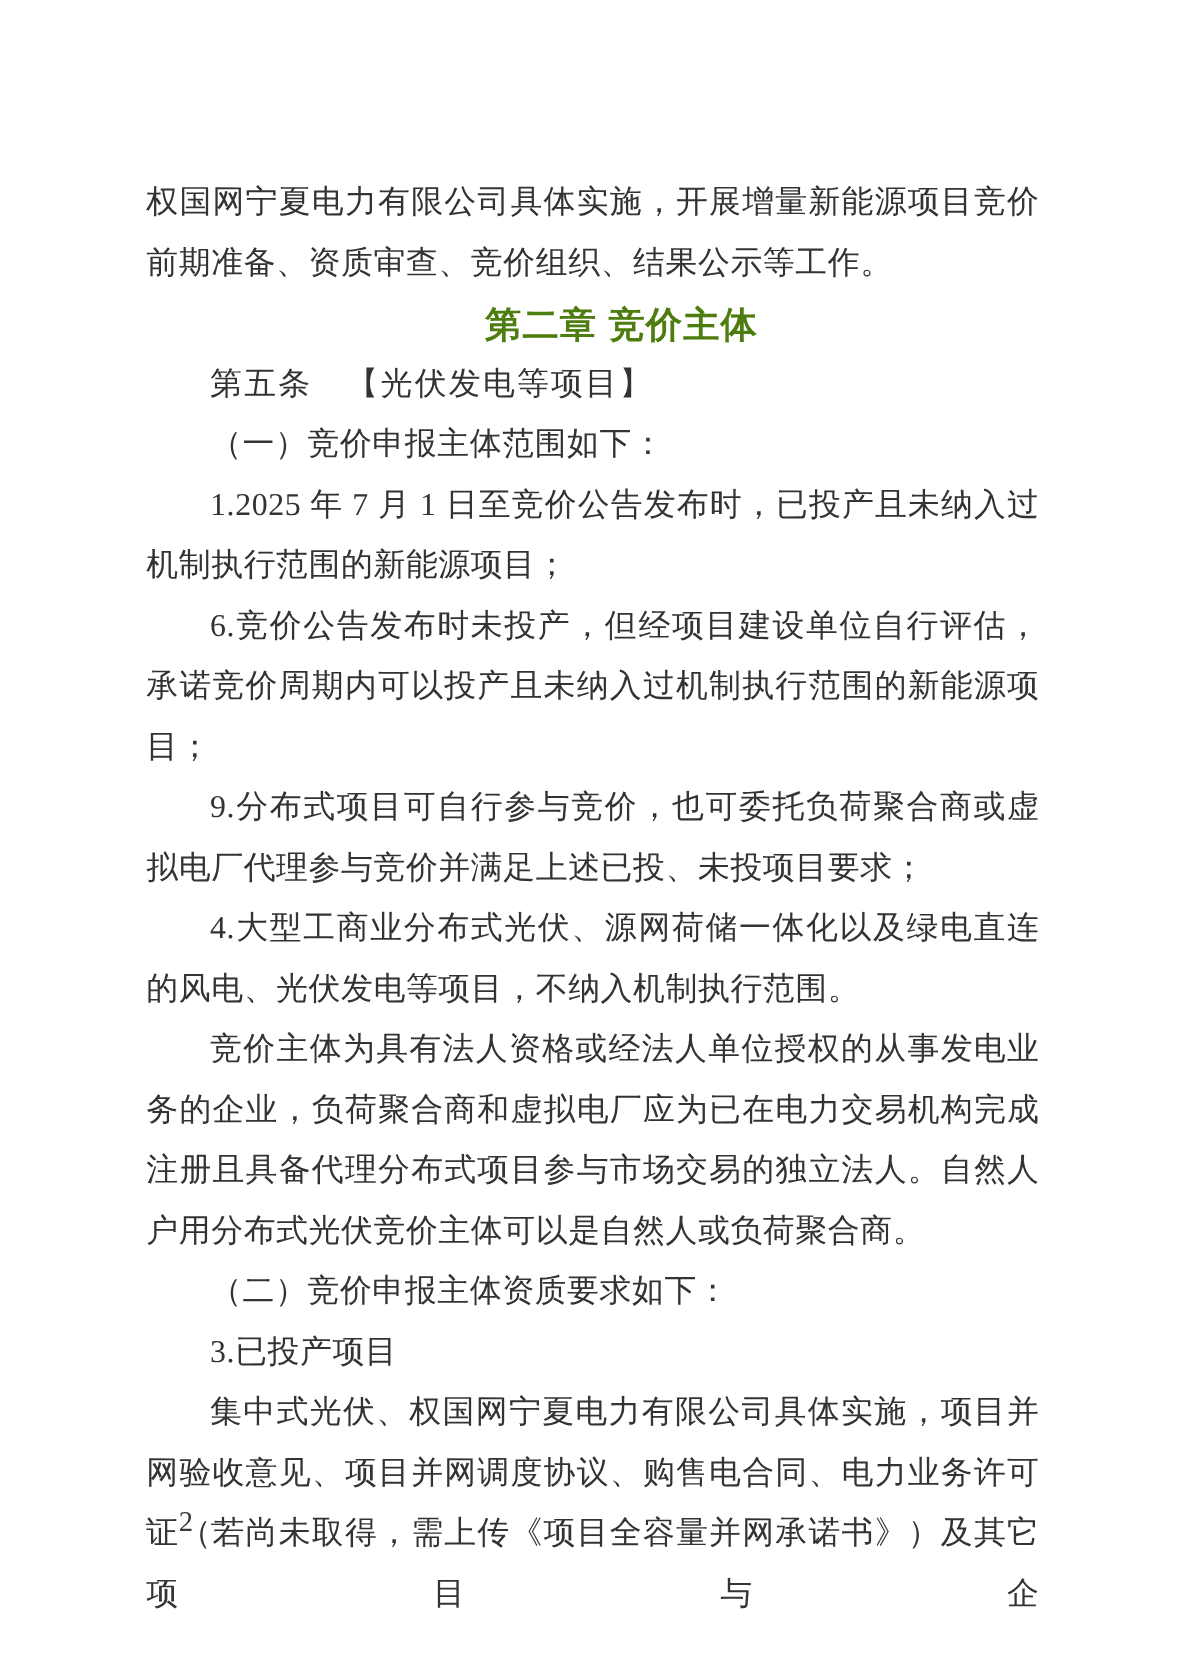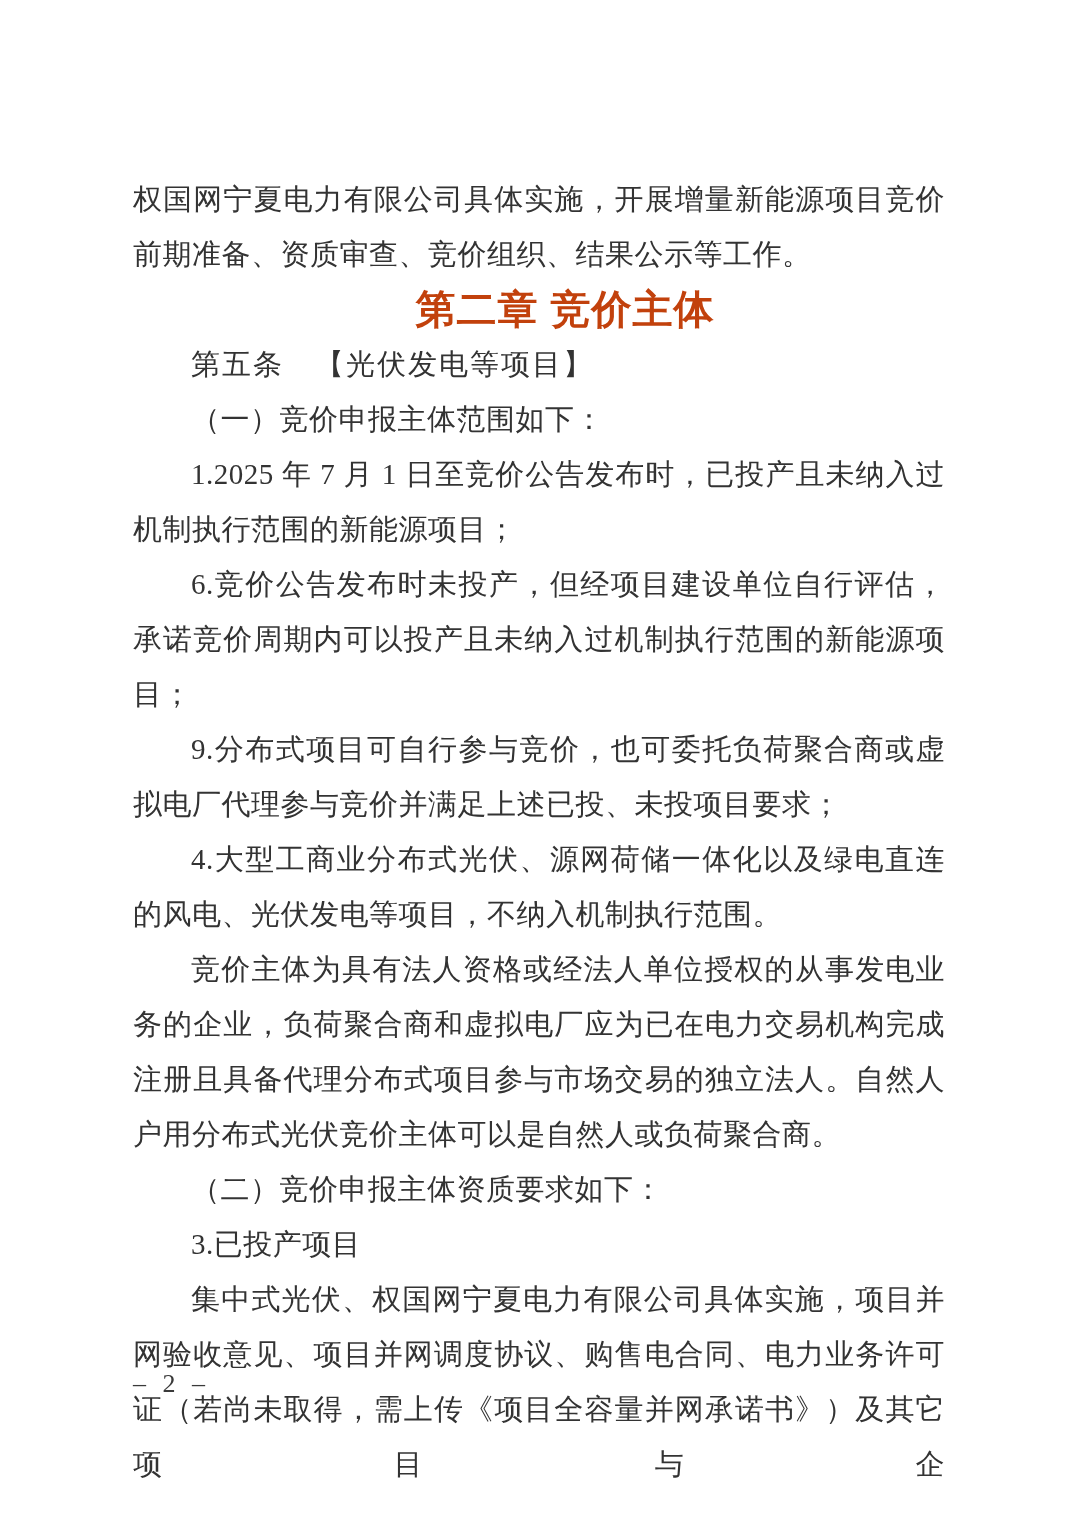--- a/index.html
+++ b/index.html
@@ -11,47 +11,47 @@
     position: relative;
     width: 1080px;
     height: 1527px;
     background: #ffffff;
     overflow: hidden;
     font-family: "Liberation Serif", "DejaVu Serif", serif;
     color: #333333;
   }
   .doc-body {
     position: absolute;
-    top: 172px;
+    top: 157px;
     left: 133px;
     width: 812px;
   }
   .para {
     margin: 0;
     font-size: 29px;
     line-height: 55px;
     text-align: justify;
     text-justify: inter-ideograph;
     letter-spacing: 0.5px;
     word-break: break-all;
   }
   .indent {
     text-indent: 2em;
   }
   .just-all {
     text-align-last: justify;
   }
   .chapter-heading {
     margin: 0;
-    font-size: 40px;
+    font-size: 33px;
     line-height: 55px;
     font-weight: 700;
     text-align: center;
     padding-left: 52px;
-    color: #c2410c;
+    color: #4d7c0f;
     font-family: "Liberation Sans", "DejaVu Sans", sans-serif;
     letter-spacing: 1px;
   }
   .article-heading {
     letter-spacing: 2px;
   }
   .page-footer {
     position: absolute;
     left: 133px;
     top: 1368px;

